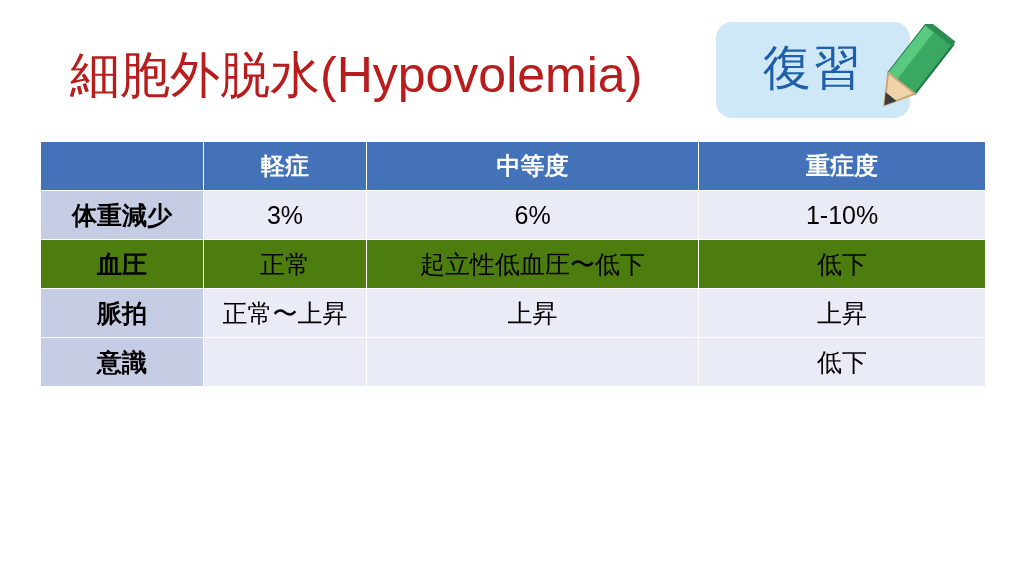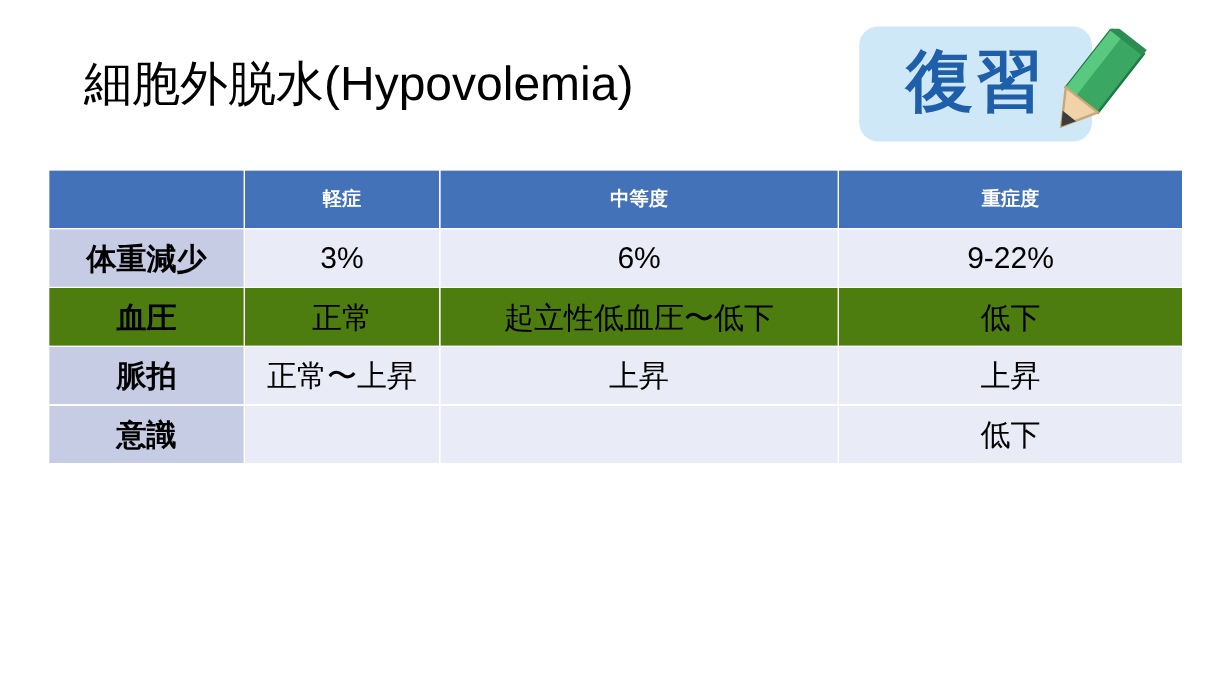--- a/index.html
+++ b/index.html
@@ -20,22 +20,22 @@
     width: 1024px;
     height: 576px;
     box-sizing: border-box;
   }
 
   
   .title {
     position: absolute;
     left: 70px;
     top: 42px;
-    font-size: 40px;
-    color: #000000;
+    font-size: 50px;
+    color: #b91c1c;
     letter-spacing: 0px;
     white-space: nowrap;
     font-weight: 400;
   }
 
   
   .stamp {
     position: absolute;
     left: 716px;
     top: 16px;
@@ -50,22 +50,22 @@
     height: 96px;
     background: #cfe8f7;
     border-radius: 16px;
   }
   .stamp-text {
     position: absolute;
     left: 12px;
     top: 12px;
     width: 170px;
     text-align: center;
-    font-size: 56px;
-    font-weight: bold;
+    font-size: 48px;
+    font-weight: normal;
     color: #1f5fa9;
     line-height: 80px;
     letter-spacing: 2px;
     white-space: nowrap;
   }
   .pencil {
     position: absolute;
     left: 148px;
     top: 8px;
     width: 110px;
@@ -93,21 +93,21 @@
     vertical-align: middle;
     font-size: 25px;
     color: #000000;
     white-space: nowrap;
     overflow: hidden;
   }
   table.dehydration thead th {
     background: #4472b8;
     color: #ffffff;
     font-weight: bold;
-    font-size: 16px;
+    font-size: 24px;
   }
   table.dehydration thead th.corner {
     background: #4472b8;
   }
   td.rowhead, th.rowhead {
     background: #c6cce4;
     font-weight: bold;
     font-size: 25px;
     color: #000000;
   }
@@ -159,21 +159,21 @@
           <th>軽症</th>
           <th>中等度</th>
           <th>重症度</th>
         </tr>
       </thead>
       <tbody>
         <tr class="band-a">
           <td class="rowhead">体重減少</td>
           <td class="cell">3%</td>
           <td class="cell">6%</td>
-          <td class="cell">9-22%</td>
+          <td class="cell">1-10%</td>
         </tr>
         <tr class="band-b">
           <td class="rowhead">血圧</td>
           <td class="cell">正常</td>
           <td class="cell red">起立性低血圧〜低下</td>
           <td class="cell red">低下</td>
         </tr>
         <tr class="band-a">
           <td class="rowhead">脈拍</td>
           <td class="cell red">正常〜上昇</td>

